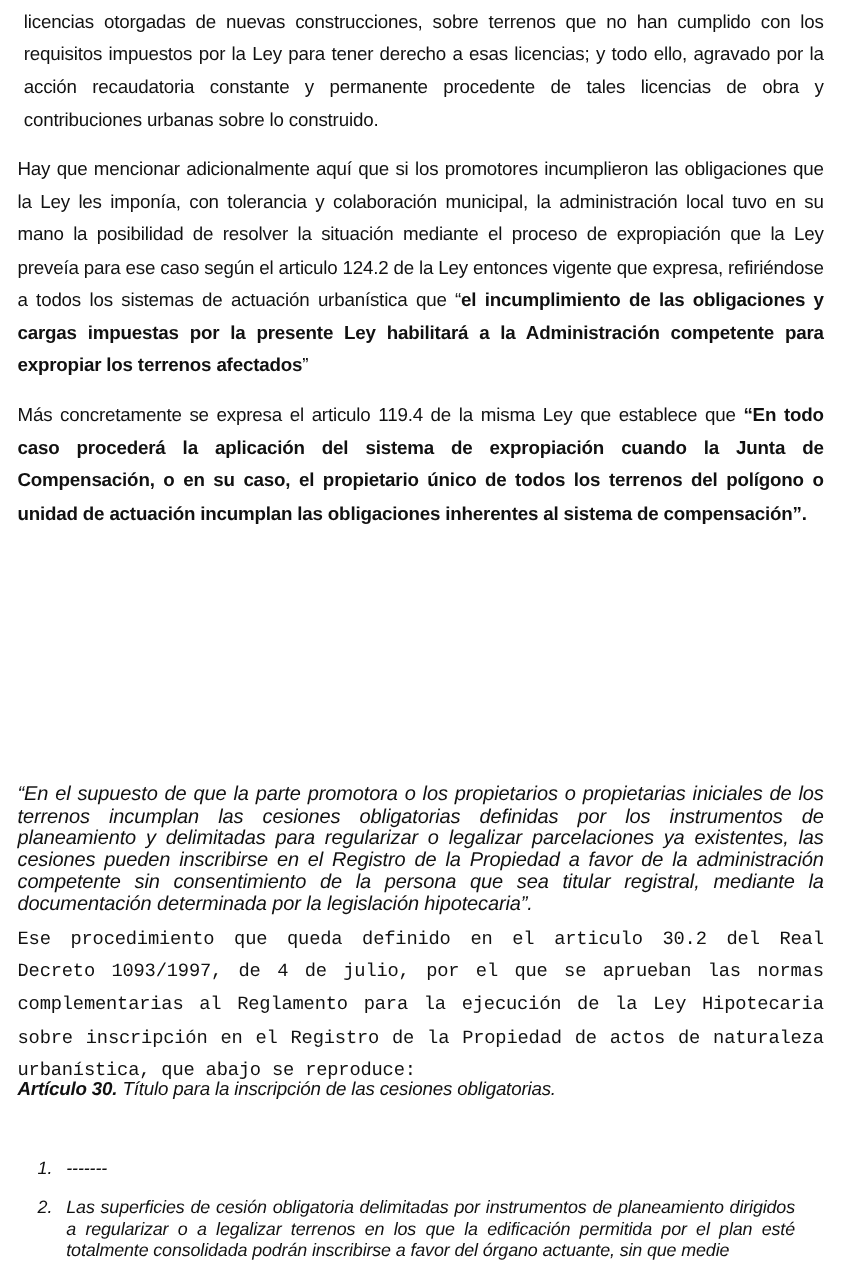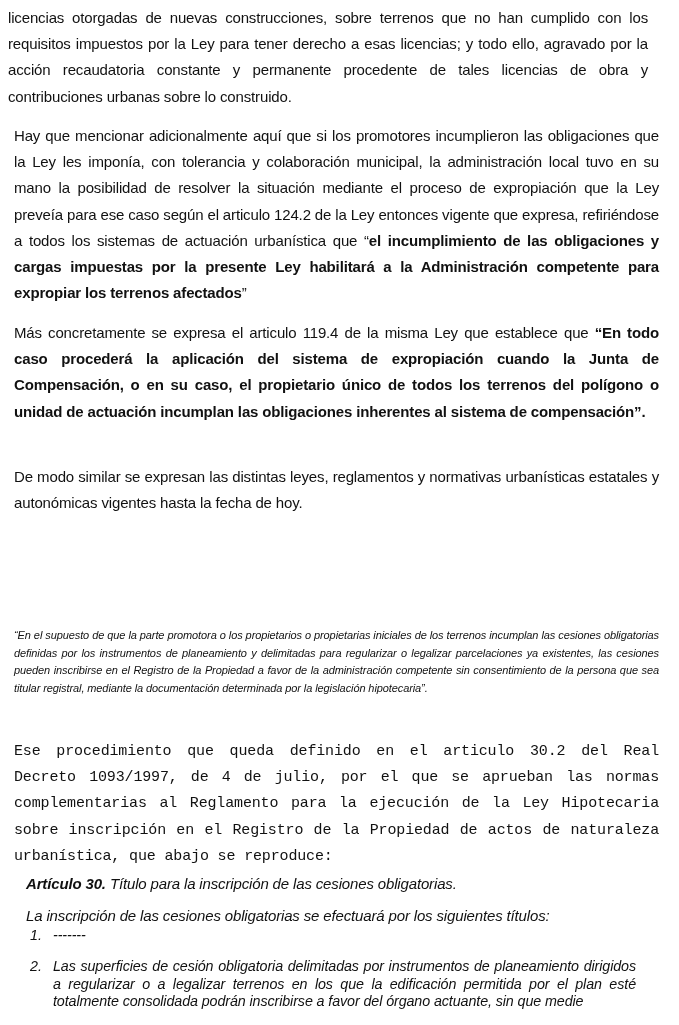--- a/index.html
+++ b/index.html
@@ -29,30 +29,30 @@
       line-height: 26.2px;
       text-align: justify;
       text-align-last: left;
       letter-spacing: -0.15px;
       word-spacing: 0px;
     }
     .p b { font-weight: bold; }
     .quote {
       position: absolute;
       margin: 0;
-      font-size: 11px;
+      font-size: 16px;
       line-height: 17.5px;
       font-style: italic;
       text-align: justify;
       text-align-last: left;
       letter-spacing: -0.1px;
     }
     .art {
       position: absolute;
-      margin: 12px;
+      margin: 0;
       font-size: 15px;
       line-height: 20px;
       font-style: italic;
       letter-spacing: -0.15px;
     }
     .art b { font-weight: bold; }
     .li {
       position: absolute;
       font-size: 14.3px;
       font-style: italic;
@@ -71,36 +71,34 @@
       text-align: justify;
       text-align-last: left;
       letter-spacing: -0.1px;
     }
   </style>
 </head>
 <body>
 
 <div class="page">
 
-  <p class="p" style="left:8px; top:5px; width:640px;">licencias otorgadas de nuevas construcciones, sobre terrenos que no han cumplido con los requisitos impuestos por la Ley para tener derecho a esas licencias; y todo ello, agravado por la acción recaudatoria constante y permanente procedente de tales licencias de obra y contribuciones urbanas sobre lo construido.</p>
+  <p class="p" style="left:19px; top:5px; width:640px;">licencias otorgadas de nuevas construcciones, sobre terrenos que no han cumplido con los requisitos impuestos por la Ley para tener derecho a esas licencias; y todo ello, agravado por la acción recaudatoria constante y permanente procedente de tales licencias de obra y contribuciones urbanas sobre lo construido.</p>
 
   <p class="p" style="left:14px; top:123px; width:645px;"><span>Hay que mencionar adicionalmente aquí que si los promotores incumplieron las obligaciones que la Ley les imponía, con tolerancia y colaboración municipal, la administración local tuvo en su mano la posibilidad de resolver la situación mediante el proceso de expropiación que la Ley preveía para ese caso según el articulo 124.2 de la Ley entonces vigente que expresa, refiriéndose a todos los sistemas de actuación urbanística que “</span><b>el incumplimiento de las obligaciones y cargas impuestas por la presente Ley habilitará a la Administración competente para expropiar los terrenos afectados</b><span>”</span></p>
 
   <p class="p" style="left:14px; top:320px; width:645px;"><span>Más concretamente se expresa el articulo 119.4 de la misma Ley que establece que </span><b>“En todo caso procederá la aplicación del sistema de expropiación cuando la Junta de Compensación, o en su caso, el propietario único de todos los terrenos del polígono o unidad de actuación incumplan las obligaciones inherentes al sistema de compensación”.</b></p>
 
-  <p class="p" style="left:14px; top:464px; width:645px;">De modo similar se expresan las distintas leyes, reglamentos y normativas urbanísticas estatales y autonómicas vigentes hasta la fecha de hoy.</p>
 
 
   <p class="quote" style="left:14px; top:627px; width:645px;">“En el supuesto de que la parte promotora o los propietarios o propietarias iniciales de los terrenos incumplan las cesiones obligatorias definidas por los instrumentos de planeamiento y delimitadas para regularizar o legalizar parcelaciones ya existentes, las cesiones pueden inscribirse en el Registro de la Propiedad a favor de la administración competente sin consentimiento de la persona que sea titular registral, mediante la documentación determinada por la legislación hipotecaria”.</p>
 
   <p class="p" style="left:14px; top:739px; width:645px;font-family:Liberation Mono, monospace;">Ese procedimiento que queda definido en el articulo 30.2 del Real Decreto 1093/1997, de 4 de julio, por el que se aprueban las normas complementarias al Reglamento para la ejecución de la Ley Hipotecaria sobre inscripción en el Registro de la Propiedad de actos de naturaleza urbanística, que abajo se reproduce:</p>
 
   <p class="art" style="left:14px; top:862px; width:645px;"><b>Artículo 30.</b><span> Título para la inscripción de las cesiones obligatorias.</span></p>
 
-  <p class="art" style="left:14px; top:894px; width:645px;">La inscripción de las cesiones obligatorias se efectuará por los siguientes títulos:</p>
 
   <div class="li" style="left:30px; top:927px; width:629px; height:20px;">
     <span class="li-num">1.</span>
     <span class="li-text">-------</span>
   </div>
 
   <div class="li" style="left:30px; top:958px; width:629px; height:60px;">
     <span class="li-num">2.</span>
     <span class="li-text">Las superficies de cesión obligatoria delimitadas por instrumentos de planeamiento dirigidos a regularizar o a legalizar terrenos en los que la edificación permitida por el plan esté totalmente consolidada podrán inscribirse a favor del órgano actuante, sin que medie</span>
   </div>

